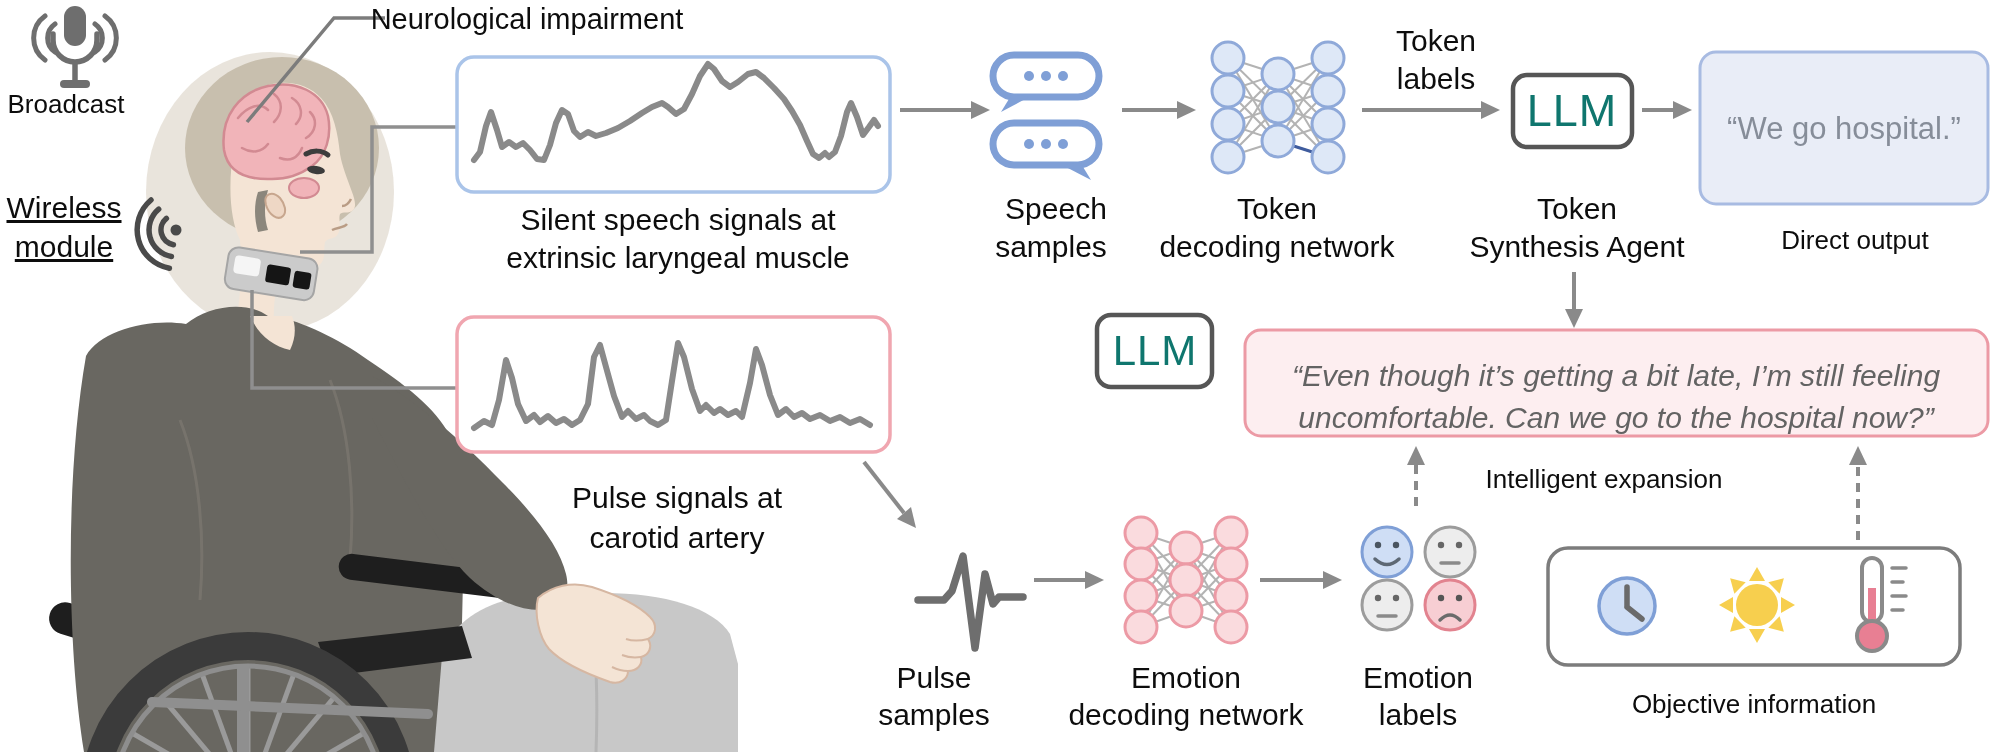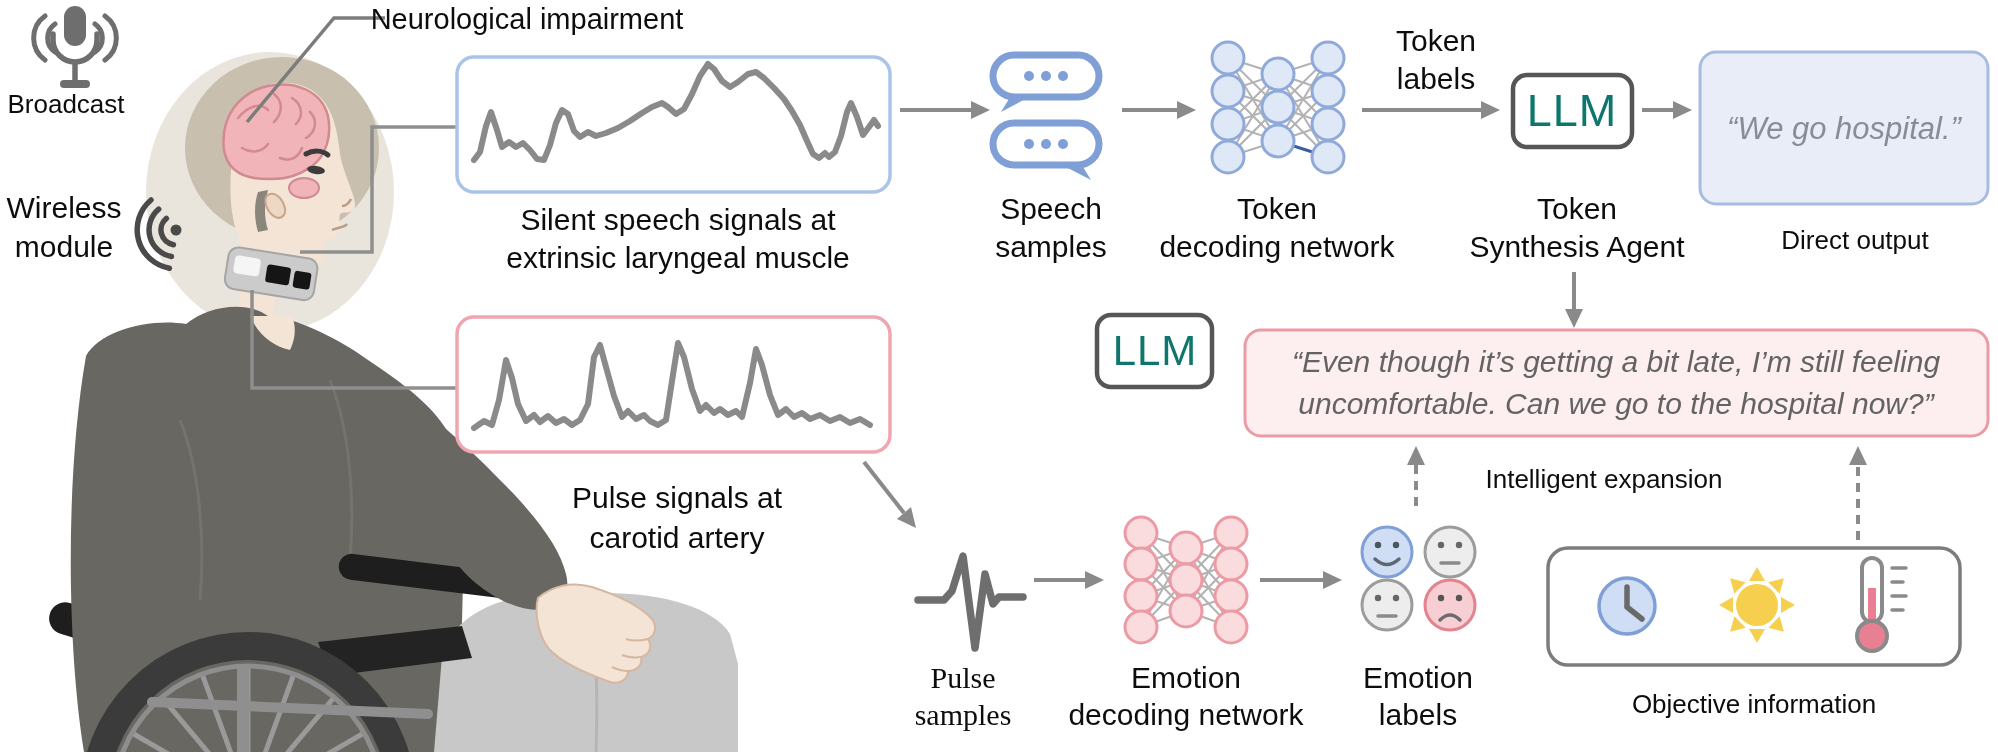--- a/index.html
+++ b/index.html
@@ -5,28 +5,28 @@
   html,body{margin:0;padding:0;background:#ffffff;}
   #stage{
     position:relative;width:1998px;height:752px;background:#ffffff;overflow:hidden;
     font-family:"Liberation Sans","DejaVu Sans",sans-serif;color:#0d0d0d;
   }
   #art{position:absolute;left:0;top:0;}
   .stack{position:absolute;transform:translateX(-50%);text-align:center;font-size:30px;line-height:38px;white-space:nowrap;}
   .stack span{display:block;}
   .cl{position:absolute;transform:translate(-50%,-50%);white-space:nowrap;font-size:26px;}
   .fs29{font-size:29px;}
-  .lh39 span{line-height:39px;}
+  .lh39 span{line-height:39px;text-decoration:underline;}
   .lh40 span{line-height:40px;margin-left:8px;}
   .lh37 span{line-height:37px;}
   .white-cap{color:#ffffff;font-size:33px;line-height:42px;}
   .llm{font-size:45px;color:#0f766e;letter-spacing:1px;}
   .llm-sm{font-size:42px;}
-  .quote{font-style:italic;color:#868d99;font-size:31px;}
-  .expanded{font-style:italic;color:#636363;font-size:30px;line-height:42px;}
+  .quote{color:#868d99;font-size:31px;}
+  .expanded{font-style:italic;color:#636363;font-size:30px;line-height:42px;margin-top:14px;}
 </style>
 </head>
 <body>
 
 <div id="stage">
 
 <svg id="art" width="1998" height="752" viewBox="0 0 1998 752">
 
   <g>
     <ellipse cx="270" cy="192" rx="124" ry="140" fill="#ddd6c9" opacity="0.65"></ellipse>
@@ -321,21 +321,21 @@
 <div class="stack" style="left:678px;top:201px;">
   <span>Silent speech signals at</span>
   <span>extrinsic laryngeal muscle</span>
 </div>
 
 <div class="stack lh40" style="left:673px;top:478px;">
   <span>Pulse signals at</span>
   <span>carotid artery</span>
 </div>
 
-<div class="stack" style="left:1051px;top:190px;">
+<div class="stack" style="left:1051px;top:190px;text-align:right;">
   <span>Speech</span>
   <span>samples</span>
 </div>
 
 <div class="stack" style="left:1277px;top:190px;">
   <span>Token</span>
   <span>decoding network</span>
 </div>
 
 <div class="stack" style="left:1436px;top:22px;">
@@ -357,21 +357,21 @@
 <div class="cl llm llm-sm" style="left:1155px;top:351px;">LLM</div>
 
 
 <div class="stack expanded" style="left:1616px;top:341px;">
   <span>“Even though it’s getting a bit late, I’m still feeling</span>
   <span>uncomfortable. Can we go to the hospital now?”</span>
 </div>
 
 <div class="cl" style="left:1604px;top:479px;">Intelligent expansion</div>
 
-<div class="stack lh37" style="left:963px;top:659px;font-family:Liberation Serif, serif;">
+<div class="stack lh37" style="left:934px;top:659px;">
   <span>Pulse</span>
   <span>samples</span>
 </div>
 
 <div class="stack lh37" style="left:1186px;top:659px;">
   <span>Emotion</span>
   <span>decoding network</span>
 </div>
 
 <div class="stack lh37" style="left:1418px;top:659px;">

